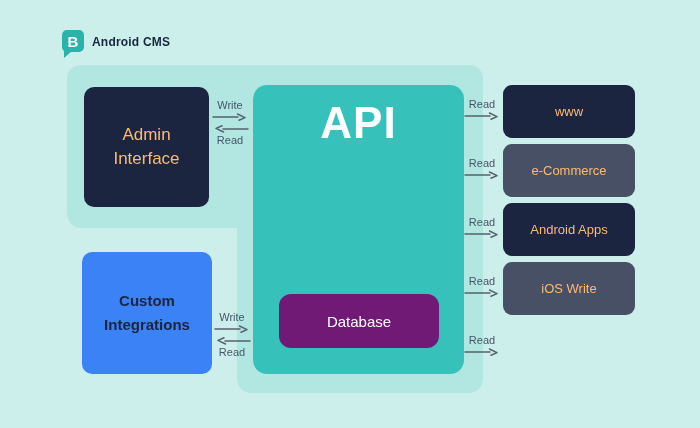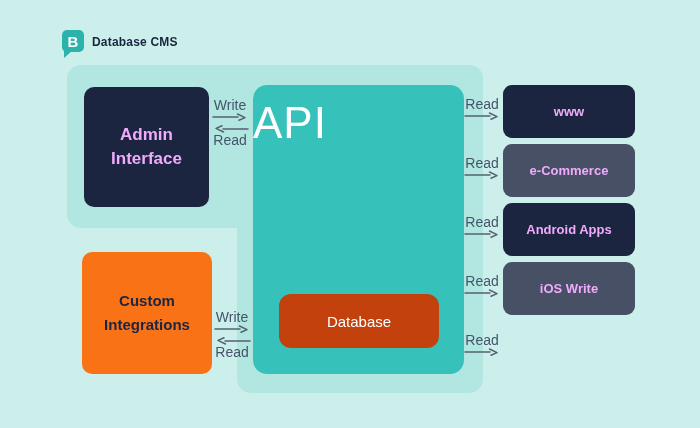--- a/index.html
+++ b/index.html
@@ -28,78 +28,78 @@
     position: absolute; left: 92px; top: 35px;
     font-size: 12px; font-weight: 700; color: #17253e; letter-spacing: .2px;
   }
   
   .panel { position: absolute; background: #b2e7e1; border-radius: 14px; }
   .panel-top  { left: 67px;  top: 65px; width: 416px; height: 163px; }
   .panel-side { left: 237px; top: 65px; width: 246px; height: 328px; }
   
   .node {
     position: absolute; display: flex; align-items: center; justify-content: center;
-    text-align: center; color: #f0abfc; font-weight: 700;
+    text-align: center; color: #fdba74; font-weight: 400;
     white-space: pre-line;
   }
   .admin {
     left: 84px; top: 87px; width: 125px; height: 120px;
     background: #1b2540; border-radius: 10px;
     font-size: 17px; line-height: 24px;
   }
   .api-box {
     position: absolute; left: 253px; top: 85px; width: 211px; height: 289px;
     background: #36c2ba; border-radius: 14px;
   }
   .api-label {
     position: absolute; left: 0; top: 10px; width: 100%;
-    text-align: left; color: #ffffff;
-    font-size: 44px; font-weight: 400; letter-spacing: 1px; line-height: 56px;
+    text-align: center; color: #ffffff;
+    font-size: 44px; font-weight: 700; letter-spacing: 1px; line-height: 56px;
   }
   .database {
     position: absolute; left: 26px; top: 209px; width: 160px; height: 54px;
-    background: #c2410c; border-radius: 12px;
+    background: #701a75; border-radius: 12px;
     display: flex; align-items: center; justify-content: center;
     color: #ffffff; font-size: 15px; font-weight: 500;
   }
   .custom {
     left: 82px; top: 252px; width: 130px; height: 122px;
-    background: #f97316; border-radius: 10px;
+    background: #3b82f6; border-radius: 10px;
     color: #1b2540; font-size: 15px; line-height: 24px; font-weight: 600;
   }
   .output {
     left: 503px; width: 132px; height: 53px;
     border-radius: 9px; font-size: 13px;
   }
   .output.navy  { background: #1b2540; }
   .output.slate { background: #475064; }
   
   .edge {
     position: absolute; display: flex; flex-direction: column;
     align-items: center; z-index: 3;
   }
   .edge-label {
-    font-size: 14px; color: #44556a; line-height: 13px; font-weight: 400;
+    font-size: 11px; color: #44556a; line-height: 13px; font-weight: 400;
   }
   .edge svg { display: block; margin: 1px 0; }
   .edge svg path {
     stroke: #54626f; stroke-width: 1.5; fill: none;
     stroke-linecap: round; stroke-linejoin: round;
   }
   .read-right { left: 462px; width: 40px; }
 </style>
 </head>
 <body>
 
 <div class="canvas">
 
   <div class="logo">
     <span>B</span>
   </div>
-  <div class="brand-name">Database CMS</div>
+  <div class="brand-name">Android CMS</div>
 
   <div class="panel panel-top"></div>
   <div class="panel panel-side"></div>
 
   <div class="node admin">
     <span>Admin
 Interface</span>
   </div>
 
   <div class="node custom">

